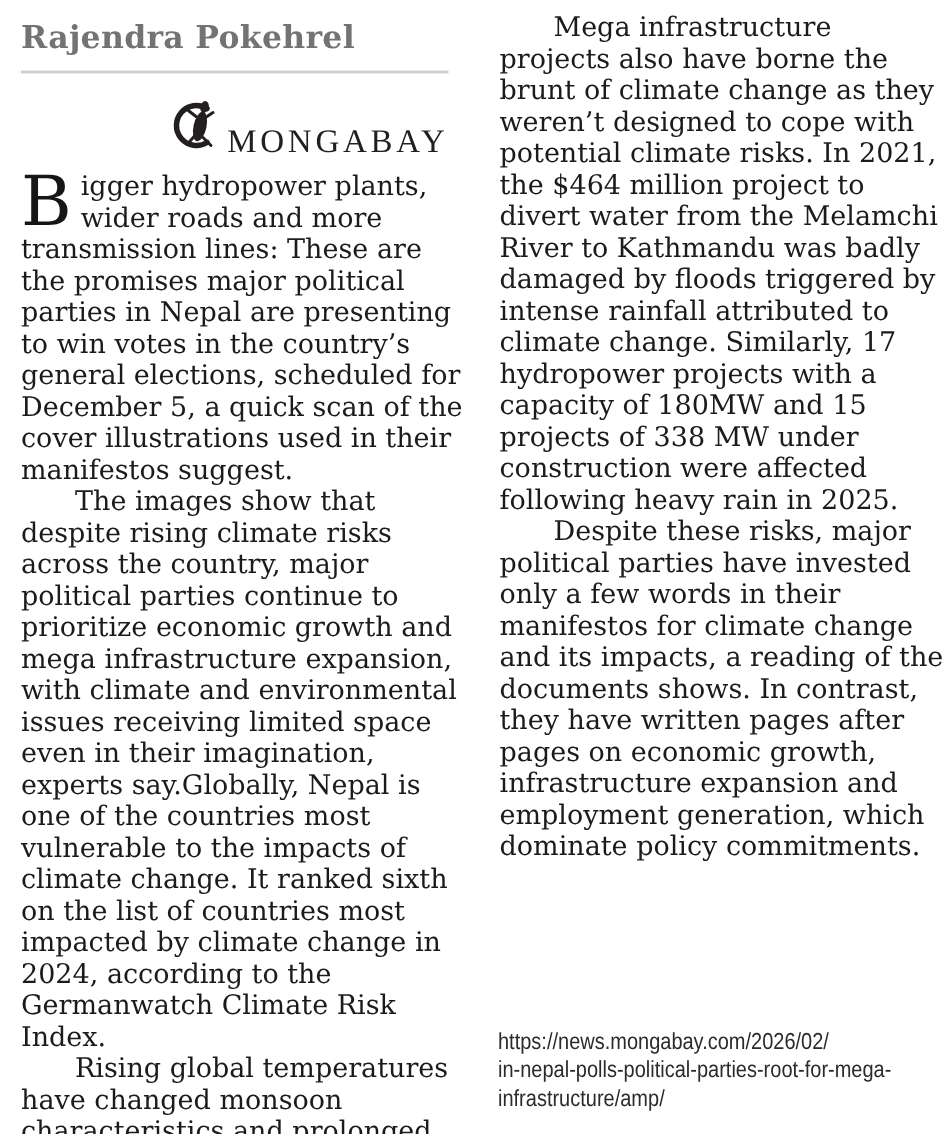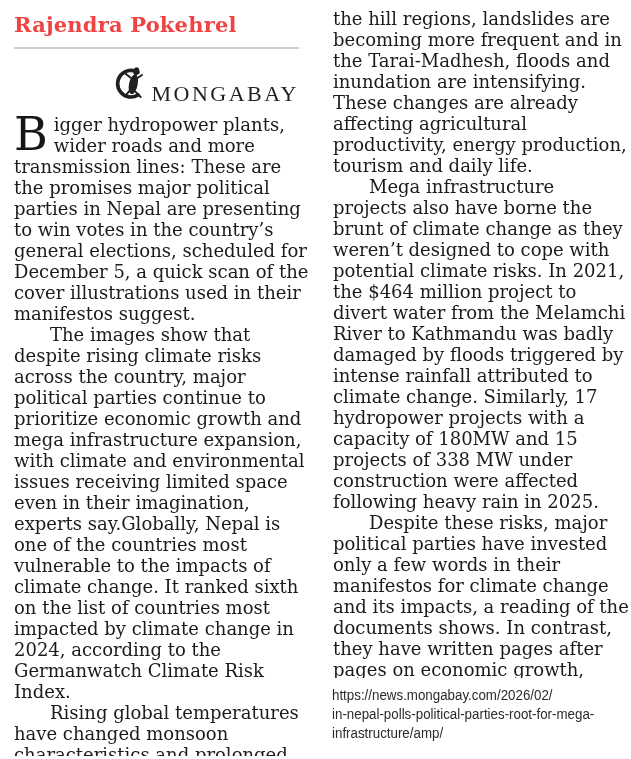--- a/index.html
+++ b/index.html
@@ -8,21 +8,21 @@
     position: relative;
     background: #ffffff;
     color: #1b1b1b;
     font-family: "DejaVu Serif", serif;
     overflow: hidden;
   }
 
   
   .header { position: absolute; left: 14px; top: 12px; width: 298px; }
   .byline {
-    font-size: 21px; font-weight: bold; color: #ef4444;
+    font-size: 21px; font-weight: bold; color: #737373;
     margin: 0; letter-spacing: 0.2px;
     font-family: "DejaVu Serif", serif;
   }
   .rule { height: 2px; width: 285px; background: #cfcfcf; margin-top: 10px; }
 
   
   .logo-row {
     position: absolute; left: 14px; top: 60px; width: 285px; height: 46px;
     display: flex; justify-content: flex-end; align-items: center;
   }
@@ -82,21 +82,20 @@
   <span class="wordmark">MONGABAY</span>
 </div>
 
 <div class="col col-left">
   <p class="para"><span class="dropcap">B</span><span>igger hydropower plants, wider roads and more transmission lines: These are the promises major political parties in Nepal are presenting to win votes in the country’s general elections, scheduled for December 5, a quick scan of the cover illustrations used in their manifestos suggest.</span></p>
   <p class="para indent">The images show that despite rising climate risks across the country, major political parties continue to prioritize economic growth and mega infrastructure expansion, with climate and environmental issues receiving limited space even in their imagination, experts say.Globally, Nepal is one of the countries most vulnerable to the impacts of climate change. It ranked sixth on the list of countries most impacted by climate change in 2024, according to the Germanwatch Climate Risk Index.</p>
   <p class="para indent">Rising global temperatures have changed monsoon characteristics and prolonged winter droughts. In the Himalayan areas, glacial melting and glacial lake outburst risks are rising; in</p>
 </div>
 
 <div class="col col-right">
-  <p class="para">the hill regions, landslides are becoming more frequent and in the Tarai-Madhesh, floods and inundation are intensifying. These changes are already affecting agricultural productivity, energy production, tourism and daily life.</p>
   <p class="para indent">Mega infrastructure projects also have borne the brunt of climate change as they weren’t designed to cope with potential climate risks. In 2021, the $464 million project to divert water from the Melamchi River to Kathmandu was badly damaged by floods triggered by intense rainfall attributed to climate change. Similarly, 17 hydropower projects with a capacity of 180MW and 15 projects of 338 MW under construction were affected following heavy rain in 2025.</p>
   <p class="para indent">Despite these risks, major political parties have invested only a few words in their manifestos for climate change and its impacts, a reading of the documents shows. In contrast, they have written pages after pages on economic growth, infrastructure expansion and employment generation, which dominate policy commitments.</p>
 </div>
 
 <div class="source-url">
   <div class="url-line">https://news.mongabay.com/2026/02/</div>
   <div class="url-line">in-nepal-polls-political-parties-root-for-mega-</div>
   <div class="url-line">infrastructure/amp/</div>
 </div>
 

